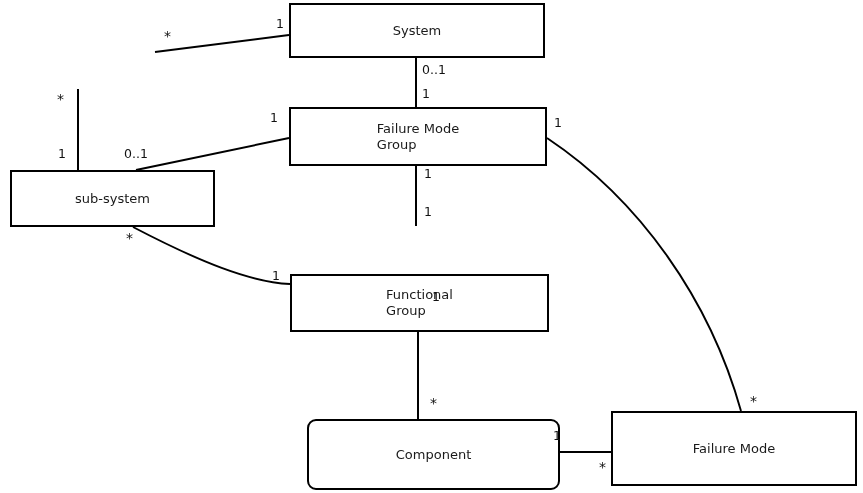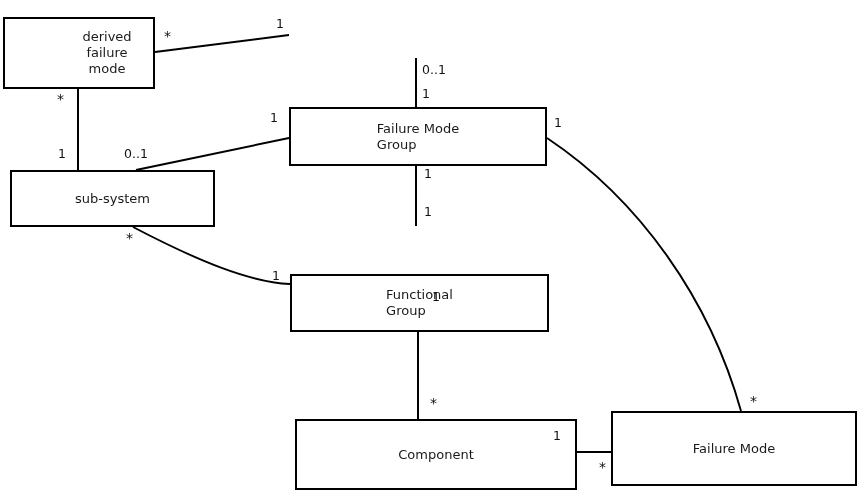--- a/index.html
+++ b/index.html
@@ -64,29 +64,27 @@
       <path d="M 78,89 L 78,170" fill="none" stroke="#000000" stroke-width="2" stroke-linecap="butt"></path>
       <path d="M 416,58 L 416,107" fill="none" stroke="#000000" stroke-width="2" stroke-linecap="butt"></path>
       <path d="M 136,170 L 289,138" fill="none" stroke="#000000" stroke-width="2" stroke-linecap="butt"></path>
       <path d="M 416,166 L 416,226" fill="none" stroke="#000000" stroke-width="2" stroke-linecap="butt"></path>
       <path d="M 133,227 C 200,262 250,282 290,284" fill="none" stroke="#000000" stroke-width="1.9" stroke-linecap="butt"></path>
       <path d="M 418,284 L 418,419" fill="none" stroke="#000000" stroke-width="2" stroke-linecap="butt"></path>
       <path d="M 548,452 L 611,452" fill="none" stroke="#000000" stroke-width="2" stroke-linecap="butt"></path>
       <path d="M 547,138 C 640,200 710,300 741,411" fill="none" stroke="#000000" stroke-width="1.9" stroke-linecap="butt"></path>
     </svg>
 
-<div class="node" style="left: 3px; top: 17px; width: 152px; height: 72px;"><span class="node-label" style="transform: translateX(28px);">derived
-failure
-mode</span></div>
+    <div class="node" style="left: 289px; top: 3px; width: 256px; height: 55px;"><span class="node-label">System</span></div>
     <div class="node" style="left: 289px; top: 107px; width: 258px; height: 59px;"><span class="node-label" style="text-align: left;">Failure Mode
 Group</span></div>
     <div class="node" style="left: 10px; top: 170px; width: 205px; height: 57px;"><span class="node-label">sub-system</span></div>
     <div class="node" style="left: 290px; top: 226px; width: 259px; height: 58px; margin-top: 48px;"><span class="node-label" style="text-align: left;">Functional
 Group</span></div>
-    <div class="node" style="left: 295px; top: 419px; width: 282px; height: 71px;"><span class="node-label">Component</span></div>
+    <div class="node" style="left: 307px; top: 419px; width: 253px; height: 71px; border-radius: 9px;"><span class="node-label">Component</span></div>
     <div class="node" style="left: 611px; top: 411px; width: 246px; height: 75px;"><span class="node-label">Failure Mode</span></div>
     <span class="mult star" style="left: 164px; top: 29px;">*</span>
     <span class="mult" style="left: 276px; top: 18px;">1</span>
     <span class="mult star" style="left: 57px; top: 92px;">*</span>
     <span class="mult" style="left: 58px; top: 148px;">1</span>
     <span class="mult" style="left: 422px; top: 64px;">0..1</span>
     <span class="mult" style="left: 422px; top: 88px;">1</span>
     <span class="mult" style="left: 270px; top: 112px;">1</span>
     <span class="mult" style="left: 124px; top: 148px;">0..1</span>
     <span class="mult" style="left: 554px; top: 117px;">1</span>

